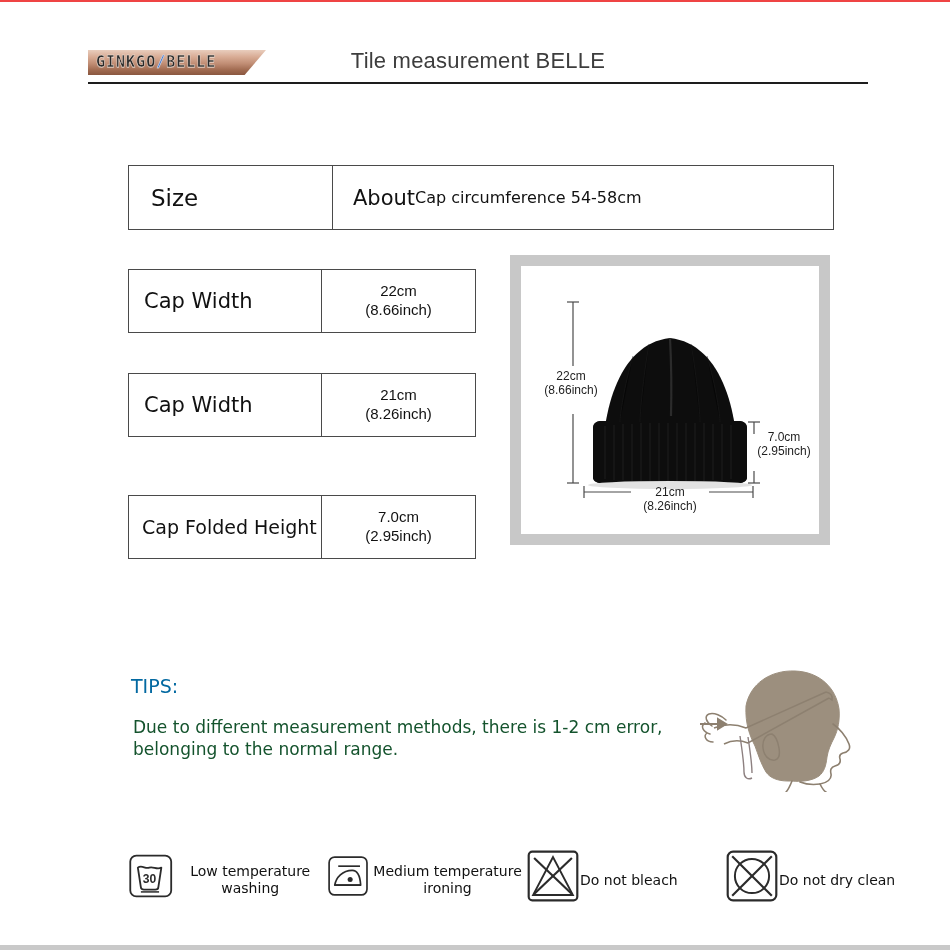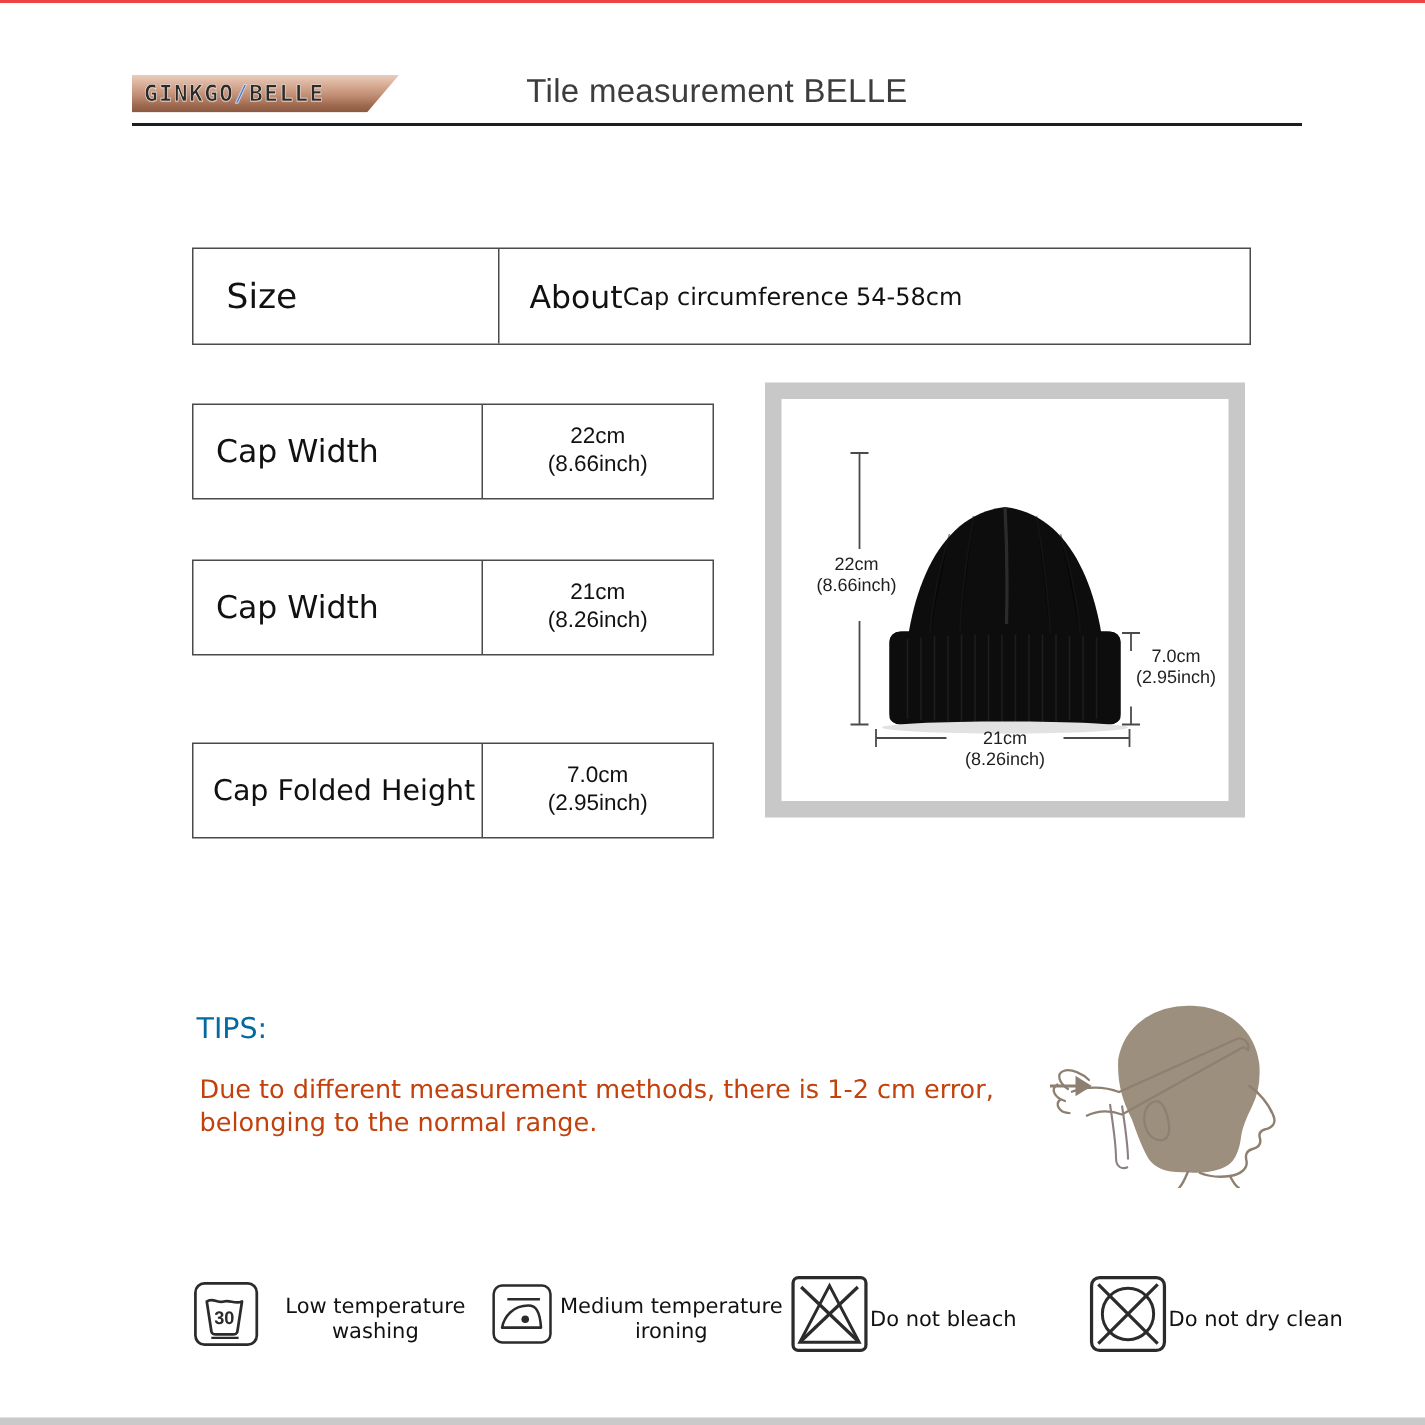--- a/index.html
+++ b/index.html
@@ -186,21 +186,21 @@
     font-size: 19px;
     color: #0369a1;
     font-family: "DejaVu Sans", sans-serif;
   }
   .tips-body {
     position: absolute;
     left: 133px;
     top: 714px;
     width: 570px;
     font-size: 17px;
-    color: #c2410c;
+    color: #14532d;
     line-height: 1.3;
     font-family: "DejaVu Sans", sans-serif;
   }
   .head-figure {
     position: absolute;
     left: 700px;
     top: 660px;
     width: 180px;
     height: 130px;
   }

